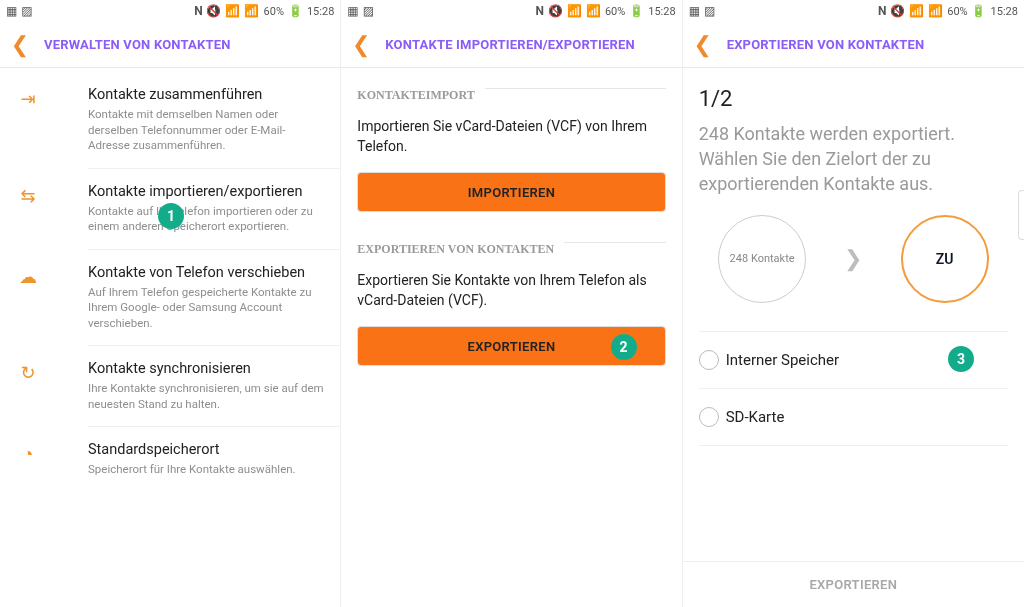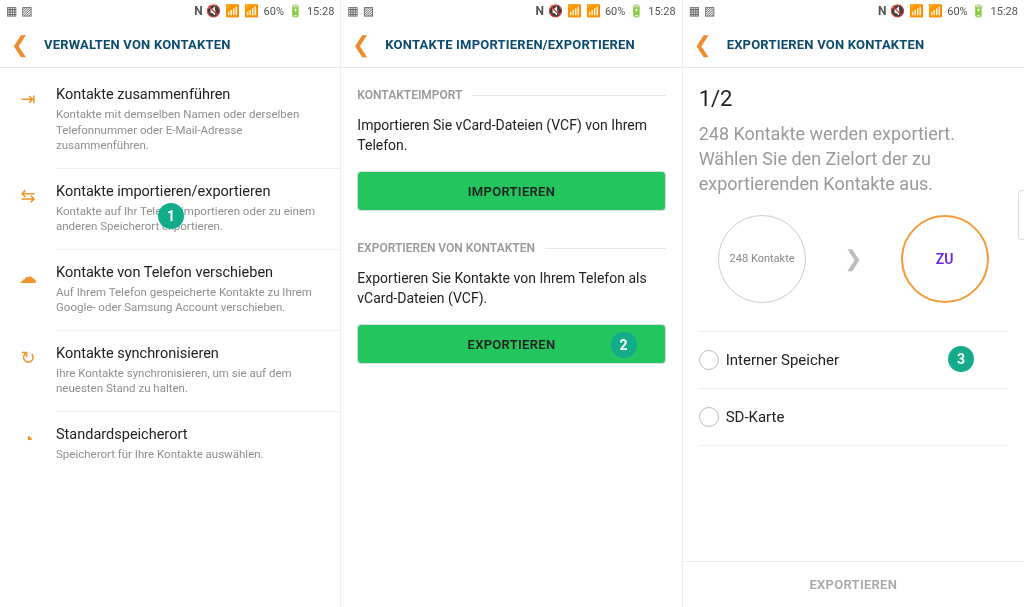--- a/index.html
+++ b/index.html
@@ -56,67 +56,67 @@
     color: #f08a2a;
     font-size: 22px;
     width: 28px;
     text-align: center;
     cursor: pointer;
   }
   .title {
     font-weight: 700;
     font-size: 13px;
     letter-spacing: .2px;
-    color: #0c4a6e;
+    color: #8b5cf6;
   }
 
   
   .list1 { padding: 4px 0 0 0; }
   .row1-wrap{
     display:flex; align-items:flex-start; gap:0;
   }
   .row1-icon{
     width:56px; display:flex; justify-content:center; padding-top:16px;
     color:#f0942c; font-size:18px;
   }
-  .row1-body{ flex:1; padding:14px 14px 14px 0; border-bottom:1px solid #f0f0f0;}
+  .row1-body{ flex:1; padding:14px 14px 14px 0; border-bottom:1px solid #f0f0f0;margin-left:32px;}
   .row1-title{ font-size:14.5px; color:#222; margin-bottom:4px;}
   .row1-sub{ font-size:11.5px; color:#8e8e8e; line-height:1.35;}
   .sec-label-line{
-    display:flex; align-items:center; gap:10px; padding:20px 16px 0 16px;
+    display:flex; gap:10px; padding:20px 16px 0 16px;font-family:Liberation Serif, serif;
   }
   .sec-label-line span.text{ font-size:12px; font-weight:600; color:#9a9a9a;}
   .sec-label-line .rule{ flex:1; height:1px; background:#e6e6e6;}
   .para{
     font-size:14px; color:#222; padding: 14px 16px 12px 16px; line-height:1.4;
   }
   .btn{
     margin: 4px 16px 10px 16px;
     border:1px solid #ddd; border-radius:4px;
     height:40px; display:flex; align-items:center; justify-content:center;
     font-size:13px; font-weight:600; letter-spacing:.3px;
-    cursor:pointer; background:#22c55e;
+    cursor:pointer; background:#f97316;
     position:relative;
   }
 
   
   .s3-body{ padding: 18px 16px 17px 16px; }
   .counter{ font-size:22px; color:#222; margin-bottom:10px;}
   .s3-desc{ font-size:18px; color:#9a9a9a; line-height:1.4; margin-bottom:12px;}
   .circles{
     display:flex; align-items:center; justify-content:center; gap:38px;
     padding: 6px 0 28px 0; border-bottom:1px solid #eee;
   }
   .circle{
     width:88px; height:88px; border-radius:50%;
     border:1px solid #ccc; display:flex; align-items:center; justify-content:center;
     font-size:11px; color:#888; text-align:center;
   }
   .circle.dest{
-    border:2px solid #f59b3a; color:#6d28d9; font-size:14px; font-weight:600;
+    border:2px solid #f59b3a; color:#0f172a; font-size:14px; font-weight:600;
   }
   .arrow{ color:#bdbdbd; font-size:22px;}
   .radio-row{
     display:flex; align-items:center; gap:7px;
     padding:18px 0; border-bottom:1px solid #f0f0f0;
     cursor:pointer;
   }
   .radio{
     width:20px; height:20px; border:1.5px solid #bbb; border-radius:50%;
   }

